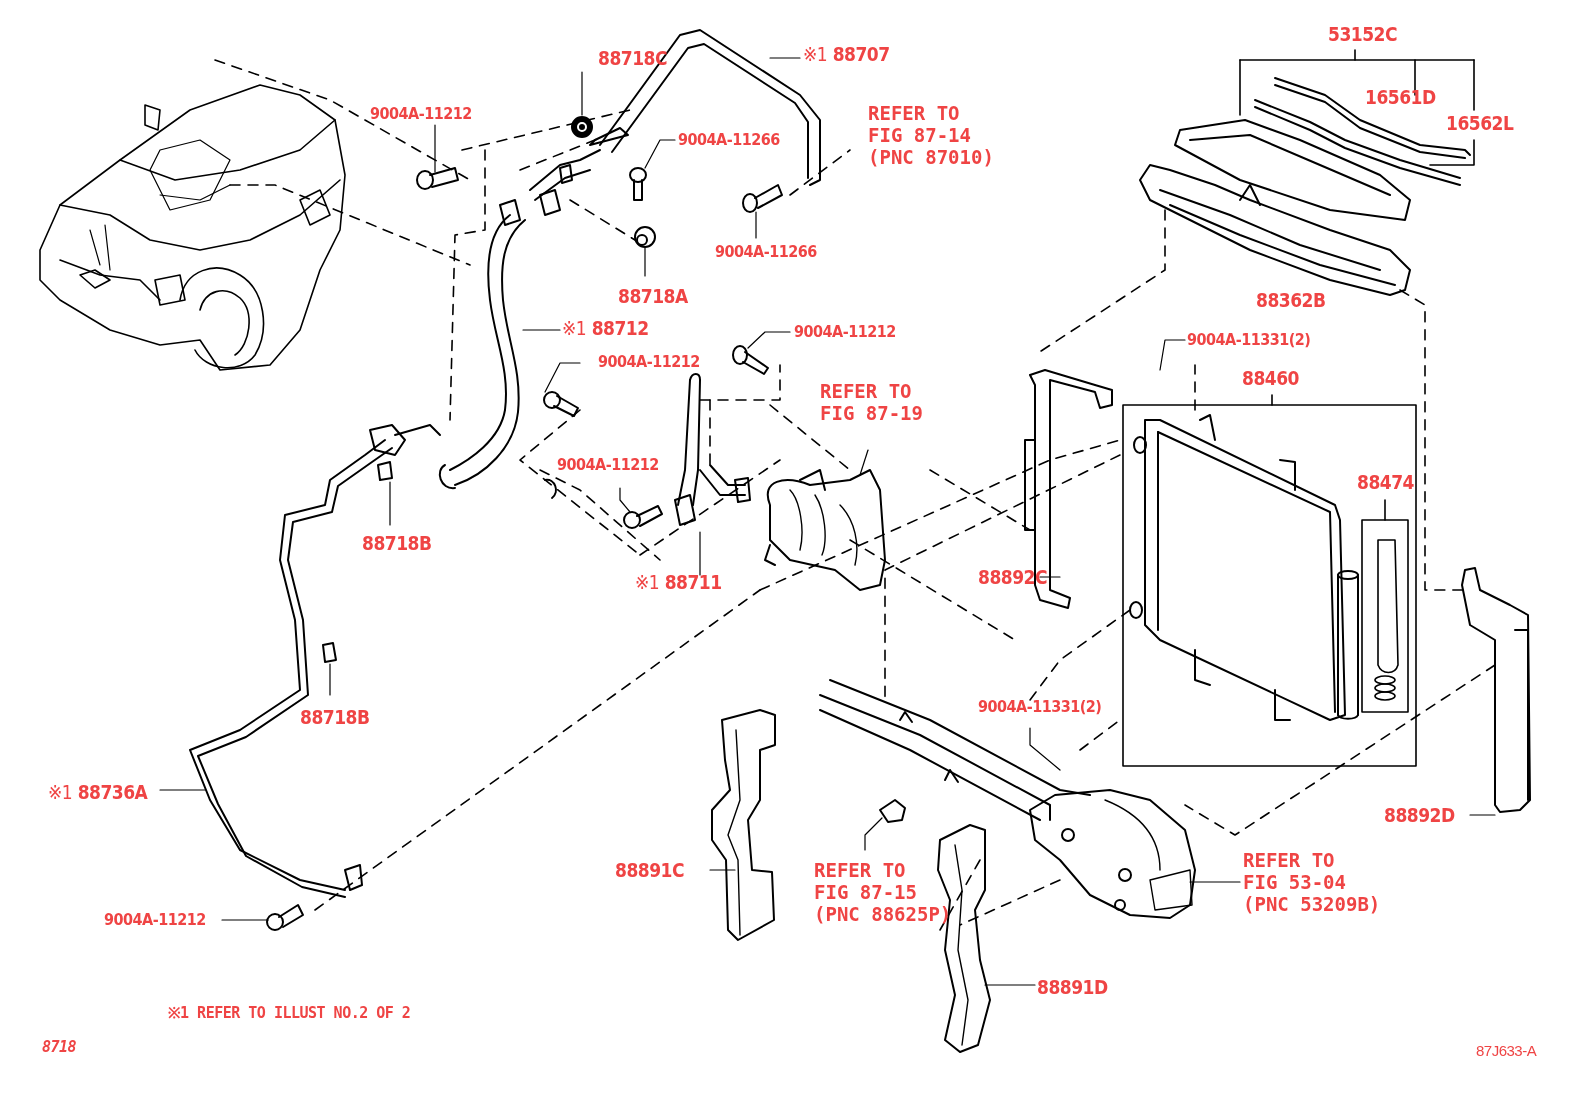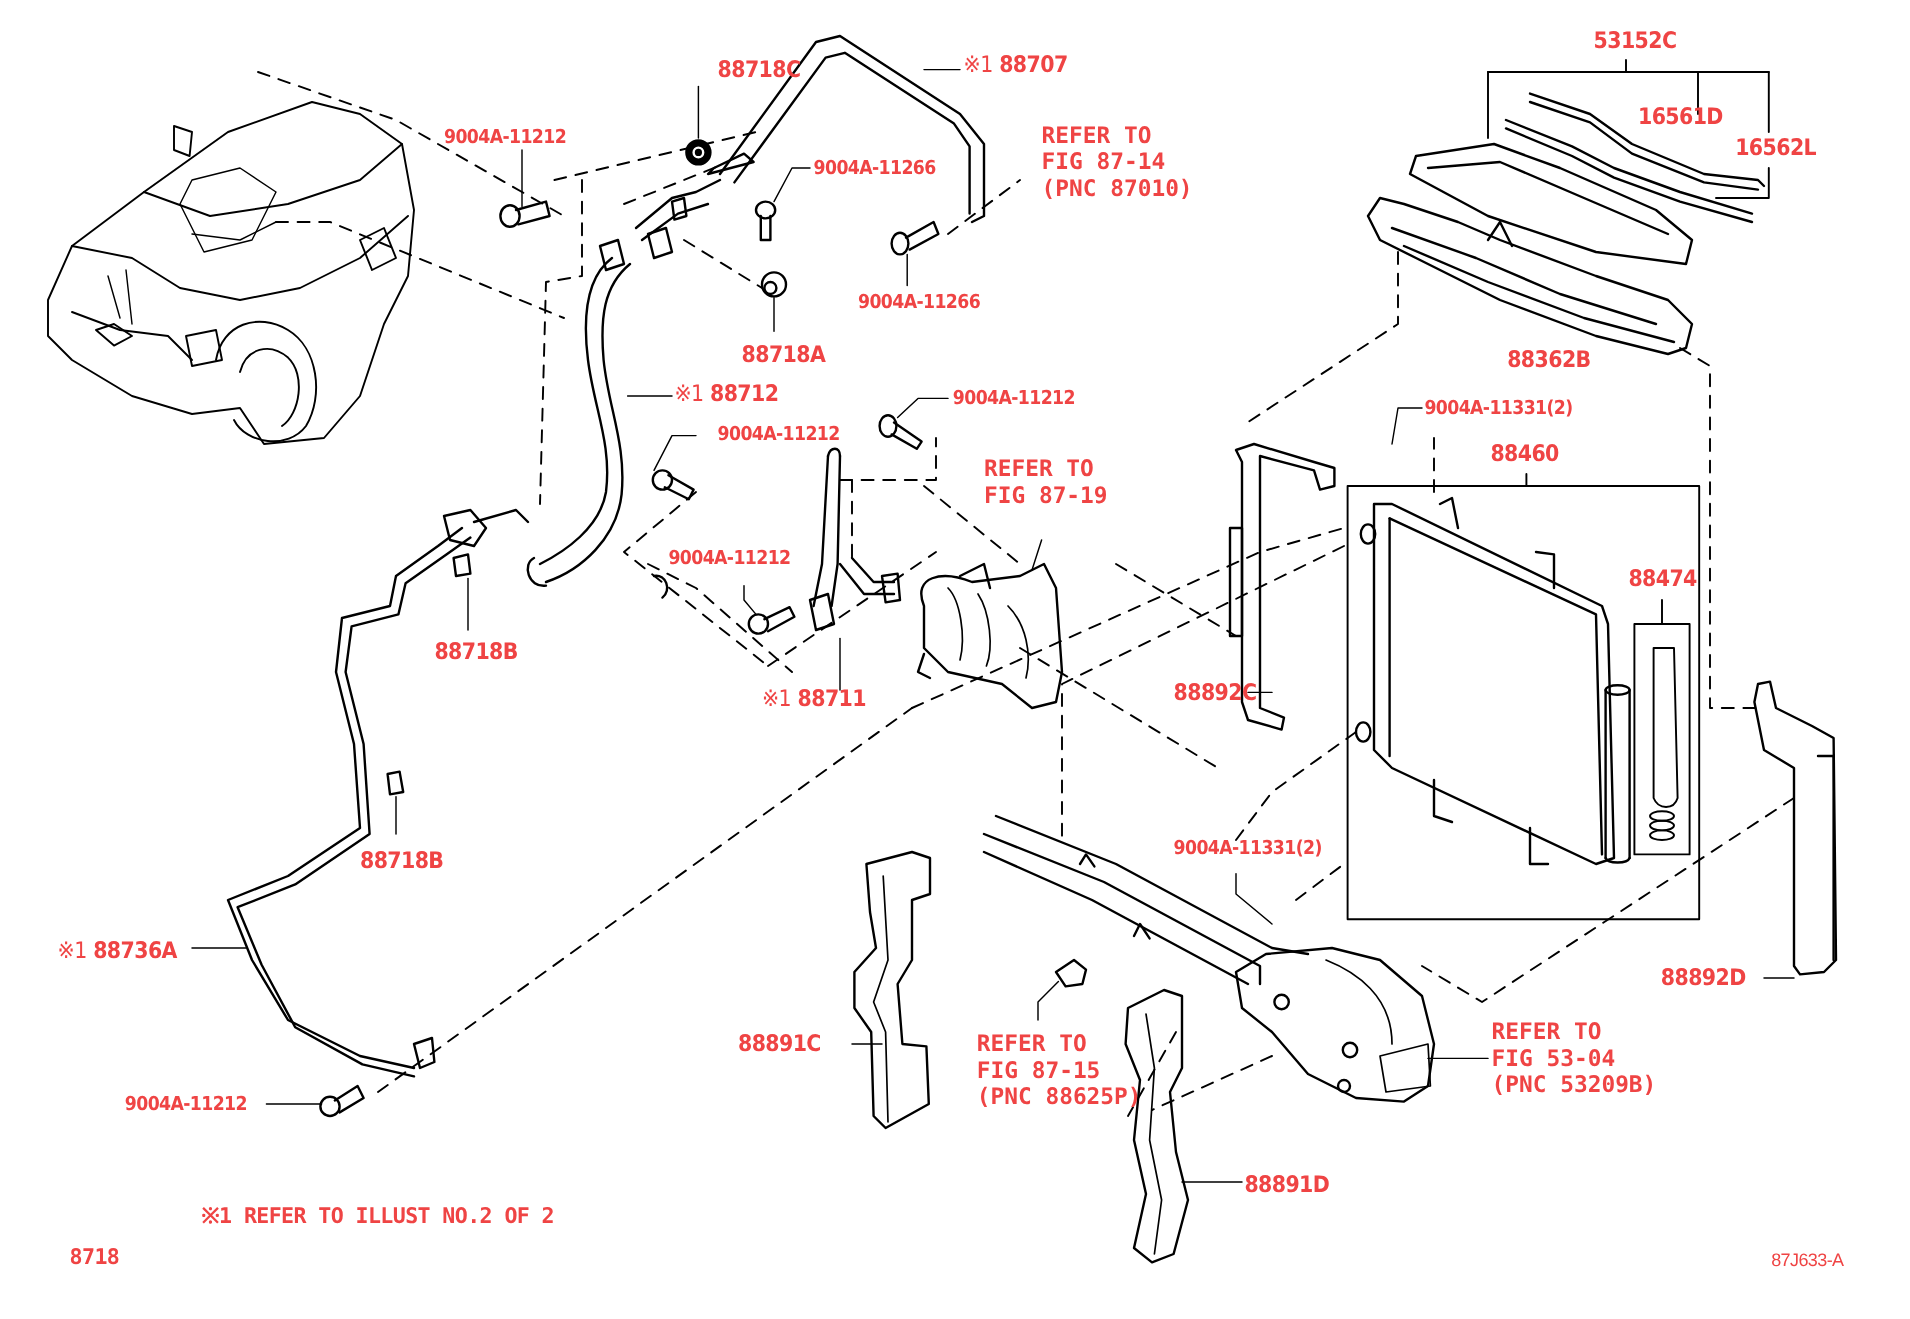--- a/index.html
+++ b/index.html
@@ -1,21 +1,21 @@
 <!DOCTYPE html>
 <html><head>
 <meta charset="utf-8">
 <style>
   html, body { margin:0; padding:0; background:#ffffff; }
   body { width:1592px; height:1099px; position:relative; overflow:hidden; font-family:"DejaVu Sans Mono", "Liberation Mono", monospace; color:#000; }
   #art { position:absolute; left:0; top:0; }
   .lbl { position:absolute; font-family:"DejaVu Sans Condensed","DejaVu Sans", sans-serif; font-weight:bold; font-size:19px; line-height:21px; white-space:nowrap; letter-spacing:-0.5px; color:#ef4444; }
   .lbl.small { font-size:16px; line-height:20px; }
   .lbl.ref { font-family:"DejaVu Sans Mono", monospace; font-weight:bold; font-size:19px; line-height:22px; letter-spacing:0px; }
-  .lbl.foot { font-family:"DejaVu Sans Mono", monospace; font-weight:bold; font-size:18px; }
+  .lbl.foot { font-family:"DejaVu Sans Mono", monospace; font-weight:bold; font-size:15px; }
   .lbl.code { font-family:"Liberation Sans", sans-serif; font-weight:normal; font-size:15px; }
   .mark { font-weight:normal; }
 </style>
 </head>
 <body>
 
 <svg id="art" width="1592" height="1099" viewBox="0 0 1592 1099" xmlns="http://www.w3.org/2000/svg" fill="none" stroke="#000" stroke-width="2" stroke-linejoin="round" stroke-linecap="round">
 
   <g stroke-width="1.6">
     <path d="M40 250 L60 205 L120 160 L190 110 L260 85 L300 95 L335 120 L345 175 L340 230 L320 270 L300 330 L270 365 L220 370 L200 340 L160 345 L110 330 L60 300 L40 280 Z"></path>
@@ -318,14 +318,14 @@
   <div>FIG 87-15</div>
   <div>(PNC 88625P)</div>
 </div>
 <div class="lbl ref" style="left:1243px;top:849px;">
   <div>REFER TO</div>
   <div>FIG 53-04</div>
   <div>(PNC 53209B)</div>
 </div>
 
 <div class="lbl foot" style="left:168px;top:1003px;">※1 REFER TO ILLUST NO.2 OF 2</div>
-<div class="lbl foot" style="left:58px;top:1037px;">8718</div>
+<div class="lbl foot" style="left:42px;top:1037px;font-style:italic;">8718</div>
 <div class="lbl code" style="left:1476px;top:1040px;">87J633-A</div>
 
 </body></html>

